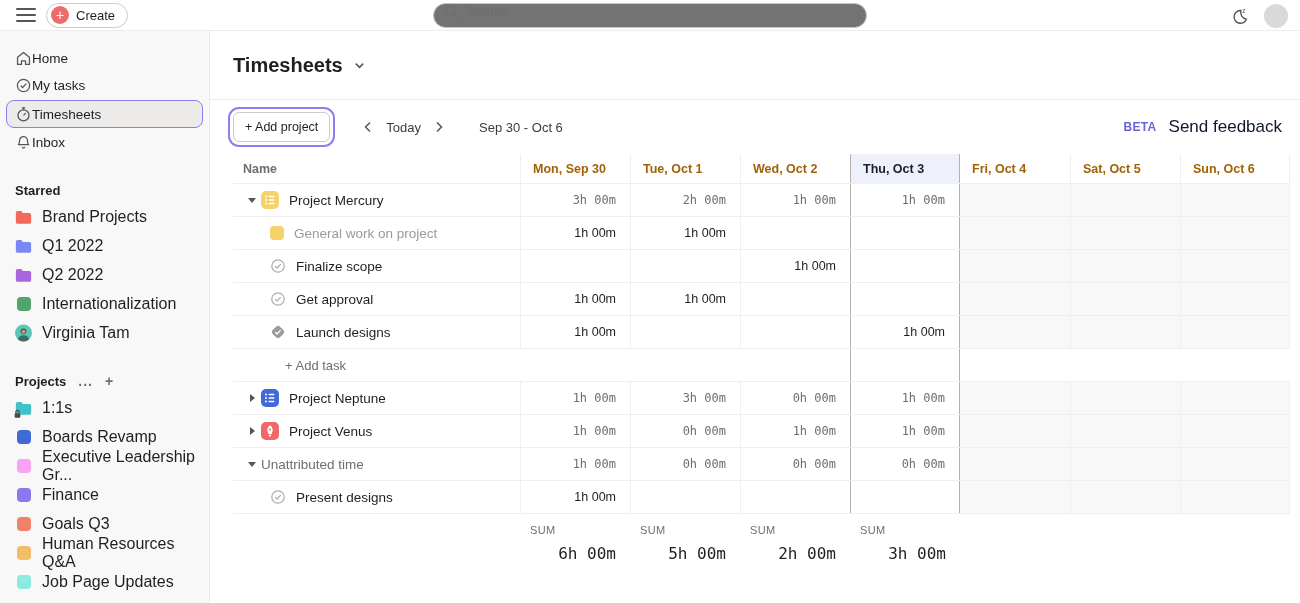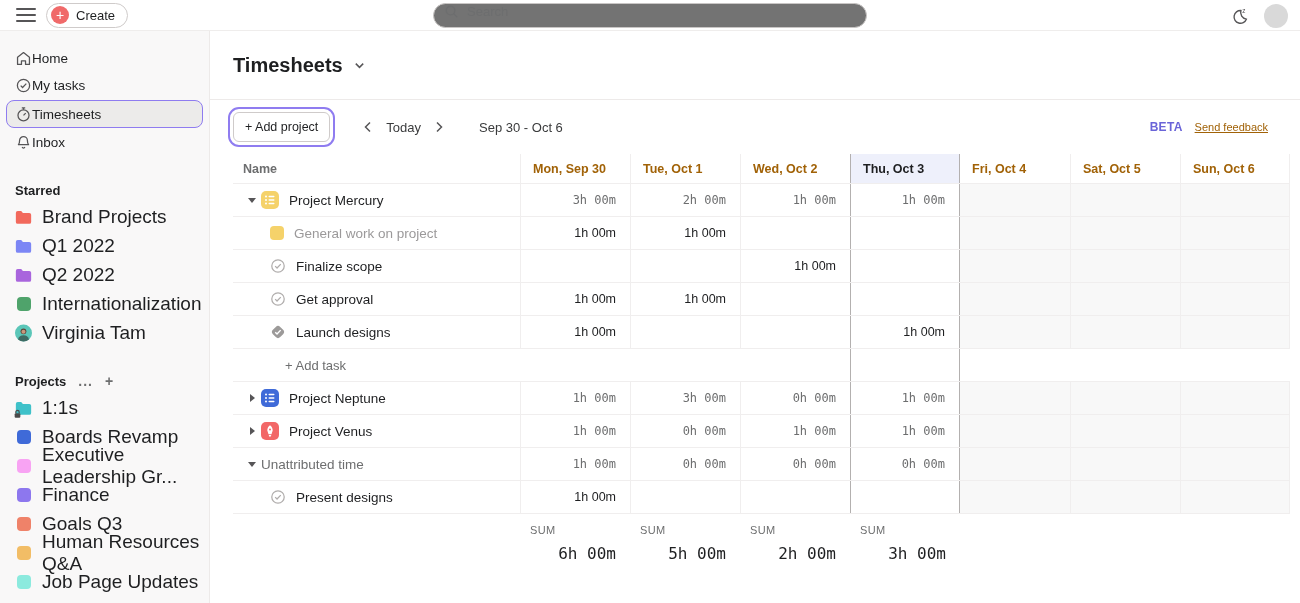--- a/index.html
+++ b/index.html
@@ -29,38 +29,38 @@
   .sidebar { width:210px; background:#f9f8f8; border-right:1px solid #edeae9; padding-top:14px; flex-shrink:0; }
   .main { flex:1; background:#fff; }
 
   
   .nav-item { display:flex; align-items:center; gap:0; height:27px; padding-left:15px; font-size:13.5px; cursor:pointer; }
   .nav-item.selected { height:28px; margin:1px 6px; padding-left:8px; background:#ecebea;
     border:1.5px solid #8f7cf0; border-radius:8px; }
   .side-section { margin-top:22px; padding-left:15px; }
   .side-header { display:flex; align-items:center; gap:12px; font-size:13px; font-weight:700; height:24px; }
   .side-header .hdr-ic { color:#6d6e6f; font-size:14px; cursor:pointer; letter-spacing:1px; }
-  .side-item { display:flex; align-items:center; gap:10px; height:29px; padding-left:0; font-size:19px; cursor:pointer; }
+  .side-item { display:flex; align-items:center; gap:10px; height:29px; padding-left:0; font-size:16px; cursor:pointer; }
   .sq { width:14px; height:14px; border-radius:4px; flex-shrink:0; }
   .ic16 { width:17px; height:17px; flex-shrink:0; display:flex; align-items:center; justify-content:center; position:relative; }
 
   
   .title-block { height:69px; border-bottom:1px solid #edeae9; display:flex; align-items:center; padding-left:23px; }
   .page-title { font-size:20px; font-weight:600; }
   .title-caret { margin-left:10px; cursor:pointer; display:flex; }
   .toolbar { height:54px; display:flex; align-items:center; padding-left:23px; position:relative; }
   .add-project { font-size:12.5px; color:#1e1f21; background:#fff; border:1px solid #cfcbca; border-radius:6px;
     padding:7px 11px; cursor:pointer; outline:2px solid #8f7cf0; outline-offset:3px; font-family:"Liberation Sans",sans-serif; }
   .wk-nav { display:flex; align-items:center; gap:0; margin-left:26px; }
   .wk-chevron { width:24px; height:24px; display:flex; align-items:center; justify-content:center; cursor:pointer; color:#565557; }
   .wk-today { font-size:13px; color:#3a3b3c; padding:0 6px; cursor:pointer; }
   .wk-range { margin-left:28px; font-size:13px; color:#3a3b3c; }
-  .toolbar-right { position:absolute; right:32px; display:flex; align-items:center; gap:12px; }
+  .toolbar-right { position:absolute; right:18px; display:flex; align-items:center; gap:12px; }
   .beta { color:#6a64d8; font-size:12px; font-weight:700; letter-spacing:.3px; }
-  .send-feedback { font-size:11px; color:#a16207; text-decoration:underline; cursor:pointer; }
+  .send-feedback { font-size:17px; color:#0f172a; cursor:pointer; }
 
   
   .tbl { margin-left:23px; width:1057px; }
   .trow { display:flex; border-bottom:1px solid #f0eeee; height:33px; }
   .trow.header { height:30px;font-weight:bold; }
   .trow.sumrow { border-bottom:none; height:32px; }
   .namecell { width:287px; display:flex; align-items:center; flex-shrink:0; }
   .cell { width:110px; flex-shrink:0; display:flex; align-items:center; justify-content:flex-end;
     padding-right:14px; border-left:1px solid #f0eeee; cursor:pointer; }
   .cell.last { border-right:1px solid #f0eeee; }

